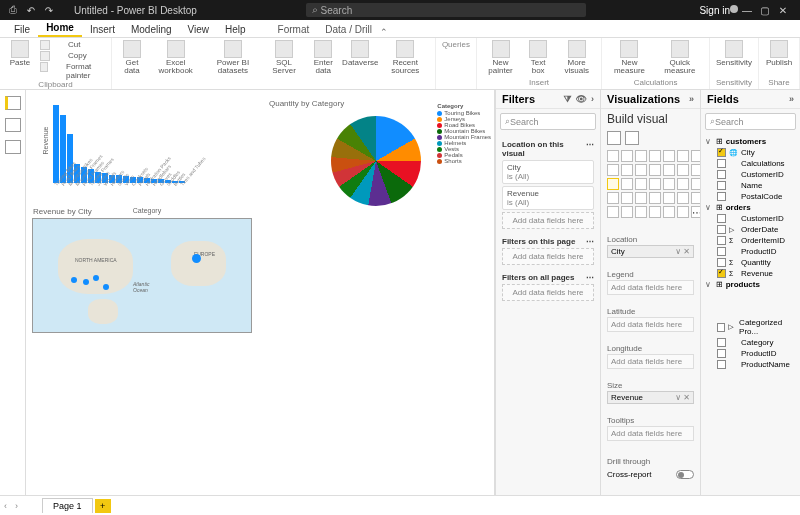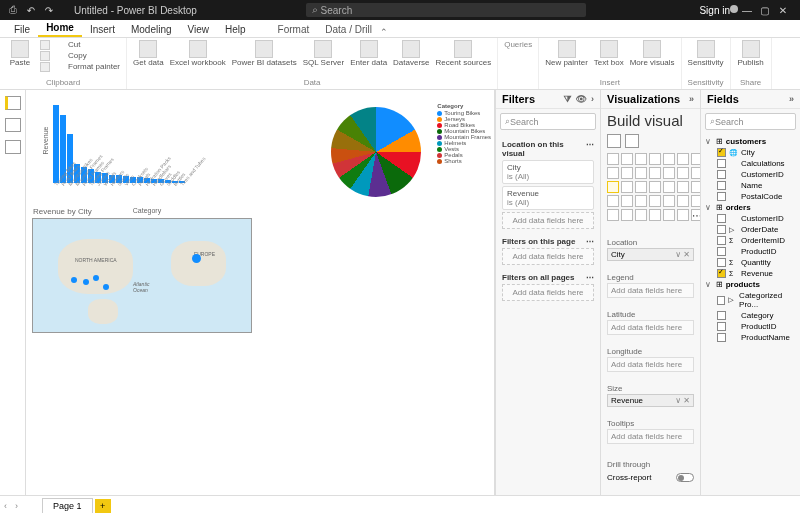--- a/index.html
+++ b/index.html
@@ -55,21 +55,21 @@
 .filters{width:105px}
 .vizpane{width:100px}
 .fieldspane{width:100px}
 .pane-hd{display:flex;align-items:center;justify-content:space-between;padding:3px 6px;font-size:11px;font-weight:600;border-bottom:1px solid #e5e5e5}
 .pane-hd .icons{display:flex;gap:4px;color:#666;font-size:9px}
 .srch{margin:4px;border:1px solid #ccc;border-radius:2px;background:#fff;display:flex;align-items:center;padding:2px 4px;font-size:9px;color:#888}
 .fsect{padding:2px 6px;font-size:8px;color:#555}
 .fsect .fh{display:flex;justify-content:space-between;color:#333;font-weight:600;margin-top:4px}
 .fcard{background:#fff;border:1px solid #ddd;border-radius:2px;padding:2px 4px;margin-top:2px;font-size:8px}
 .fwell{background:#fafafa;border:1px dashed #ccc;padding:3px;margin-top:2px;text-align:center;color:#888;font-size:8px}
-.vizpane .bv{padding:3px 6px;font-size:15px;color:#333}
+.vizpane .bv{padding:3px 6px;font-size:12px;color:#333}
 .vizicons{display:flex;gap:4px;padding:2px 6px}
 .vizicons .vi{width:14px;height:14px;border:1px solid #999;background:#fff;cursor:pointer}
 .gallery{display:grid;grid-template-columns:repeat(7,12px);gap:2px;padding:3px 6px}
 .gallery .g{width:12px;height:12px;border:1px solid #bbb;background:#fff;cursor:pointer}
 .gallery .g.sel{border:1px solid #f2c811;background:#fffbe6}
 .wellblk{padding:2px 6px;font-size:8px}
 .wellblk .wh{color:#666;margin-top:12px}
 .wellblk .wv{background:#eee;border:1px solid #ccc;padding:1px 3px;margin-top:1px;display:flex;justify-content:space-between;align-items:center}
 .wellblk .we{background:#fafafa;border:1px solid #ddd;padding:2px 3px;margin-top:1px;color:#888}
 .fieldspane .tbl{padding:2px 4px;font-size:8px}
@@ -170,41 +170,53 @@
         </div>
       <div class="ritm">
           <div class="ico"></div>
           <div class="txt">Dataverse</div>
         </div>
       <div class="ritm">
           <div class="ico"></div>
           <div class="txt">Recent sources</div>
         </div>
     </div>
-    <div class="lbl">Data</div>
   </div>
   <div class="ribgroup">
     <div class="lbl">Queries</div>
   </div>
   <div class="ribgroup">
     <div class="items">
       <div class="ritm">
           <div class="ico"></div>
           <div class="txt">New painter</div>
         </div>
       <div class="ritm">
           <div class="ico"></div>
           <div class="txt">Text box</div>
         </div>
       <div class="ritm">
           <div class="ico"></div>
           <div class="txt">More visuals</div>
         </div>
     </div>
     <div class="lbl">Insert</div>
+  </div>
+  <div class="ribgroup">
+    <div class="items">
+      <div class="ritm">
+          <div class="ico"></div>
+          <div class="txt">New measure</div>
+        </div>
+      <div class="ritm">
+          <div class="ico"></div>
+          <div class="txt">Quick measure</div>
+        </div>
+    </div>
+    <div class="lbl">Calculations</div>
   </div>
   <div class="ribgroup">
     <div class="items">
       <div class="ritm">
           <div class="ico"></div>
           <div class="txt">Sensitivity</div>
         </div>
     </div>
     <div class="lbl">Sensitivity</div>
   </div>
@@ -268,20 +280,21 @@
             <span>Hydration Packs</span>
             <span>Handlebars</span>
             <span>Gloves</span>
             <span>Saddles</span>
             <span>Bottles</span>
             <span>Tires and Tubes</span>
           </div>
         <div class="xlab">Category</div>
       </div>
       <div class="viz pie">
+        <div class="vtitle">Quantity by Category</div>
         <div class="piecirc"></div>
         <div class="legend" id="pielegend">
           <div class="lh">Category</div>
         <div class="li">
               <span class="sw" style="background:#118dff"></span>
               <span>Touring Bikes</span>
             </div>
             <div class="li">
               <span class="sw" style="background:#ff8c00"></span>
               <span>Jerseys</span>
@@ -516,21 +529,21 @@
         <div class="trow" style="padding-left: 12px;">
           <span class="cb chk"></span>
           <span style="width:9px;font-size:7px">Σ</span>
           <span>Revenue</span>
         </div>
         <div class="trow">
           <span class="exp">∨</span>
           <span>⊞</span>
           <b>products</b>
         </div>
-        <div class="trow" style="padding-left: 12px;">
+        <div class="trow" style="padding-left: 12px; margin-top: 27px;">
           <span class="cb"></span>
           <span style="width:9px;font-size:7px">▷</span>
           <span>Categorized Pro...</span>
         </div>
         <div class="trow" style="padding-left: 12px;">
           <span class="cb"></span>
           <span style="width:9px;font-size:7px"></span>
           <span>Category</span>
         </div>
         <div class="trow" style="padding-left: 12px;">

